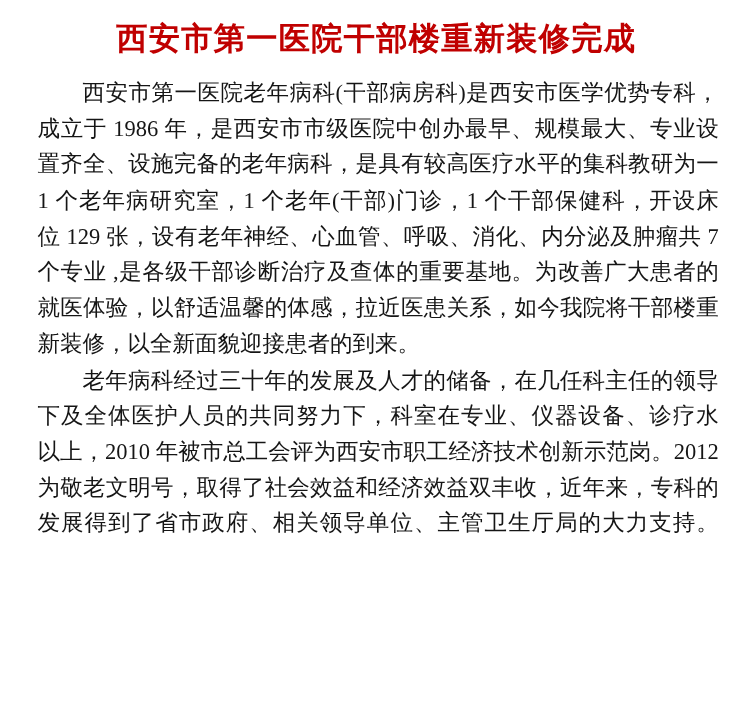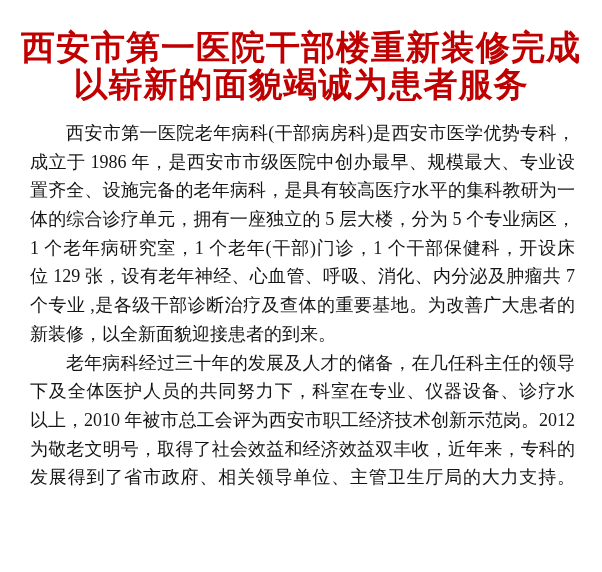--- a/index.html
+++ b/index.html
@@ -9,25 +9,25 @@
   }
   .page {
     position: relative;
     width: 602px;
     height: 572px;
     background: #ffffff;
     overflow: hidden;
     font-family: "Liberation Serif", "DejaVu Serif", serif;
   }
   .doc-title {
-    margin: 16px;
+    margin: 0;
     padding-top: 13px;
     text-align: center;
     font-weight: bold;
-    font-size: 34px;
+    font-size: 25px;
     line-height: 37px;
     letter-spacing: 1px;
   }
   .title-line {
     display: block;
     white-space: nowrap;
   }
   .doc-body {
     margin: 10px 27px 0 30px;
     font-size: 18px;
@@ -48,30 +48,29 @@
     text-align-last: left;
     -moz-text-align-last: left;
   }
 </style>
 </head>
 <body>
 
 <div class="page">
   <h1 class="doc-title" style="color: rgb(192, 0, 0);">
     <span class="title-line">西安市第一医院干部楼重新装修完成</span>
-    <span class="title-line">以崭新的面貌竭诚为患者服务</span>
   </h1>
   <div class="doc-body" style="color: rgb(21, 21, 21);">
       <div class="body-line para-start">西安市第一医院老年病科(干部病房科)是西安市医学优势专科，</div>
       <div class="body-line">成立于 1986 年，是西安市市级医院中创办最早、规模最大、专业设</div>
       <div class="body-line">置齐全、设施完备的老年病科，是具有较高医疗水平的集科教研为一</div>
-      <div class="body-line">体的综合诊疗单元，拥有一座独立的 5 层大楼，分为 5 个专业病区，</div>
       <div class="body-line">1 个老年病研究室，1 个老年(干部)门诊，1 个干部保健科，开设床</div>
       <div class="body-line">位 129 张，设有老年神经、心血管、呼吸、消化、内分泌及肿瘤共 7</div>
       <div class="body-line">个专业 ,是各级干部诊断治疗及查体的重要基地。为改善广大患者的</div>
+      <div class="body-line">就医体验，以舒适温馨的体感，拉近医患关系，如今我院将干部楼重</div>
       <div class="body-line para-end">新装修，以全新面貌迎接患者的到来。</div>
       <div class="body-line para-start">老年病科经过三十年的发展及人才的储备，在几任科主任的领导</div>
       <div class="body-line">下及全体医护人员的共同努力下，科室在专业、仪器设备、诊疗水平、</div>
       <div class="body-line">以上，2010 年被市总工会评为西安市职工经济技术创新示范岗。2012</div>
       <div class="body-line">为敬老文明号，取得了社会效益和经济效益双丰收，近年来，专科的</div>
       <div class="body-line">发展得到了省市政府、相关领导单位、主管卫生厅局的大力支持。2009</div>
     </div>
 </div>
 
 </body></html>

